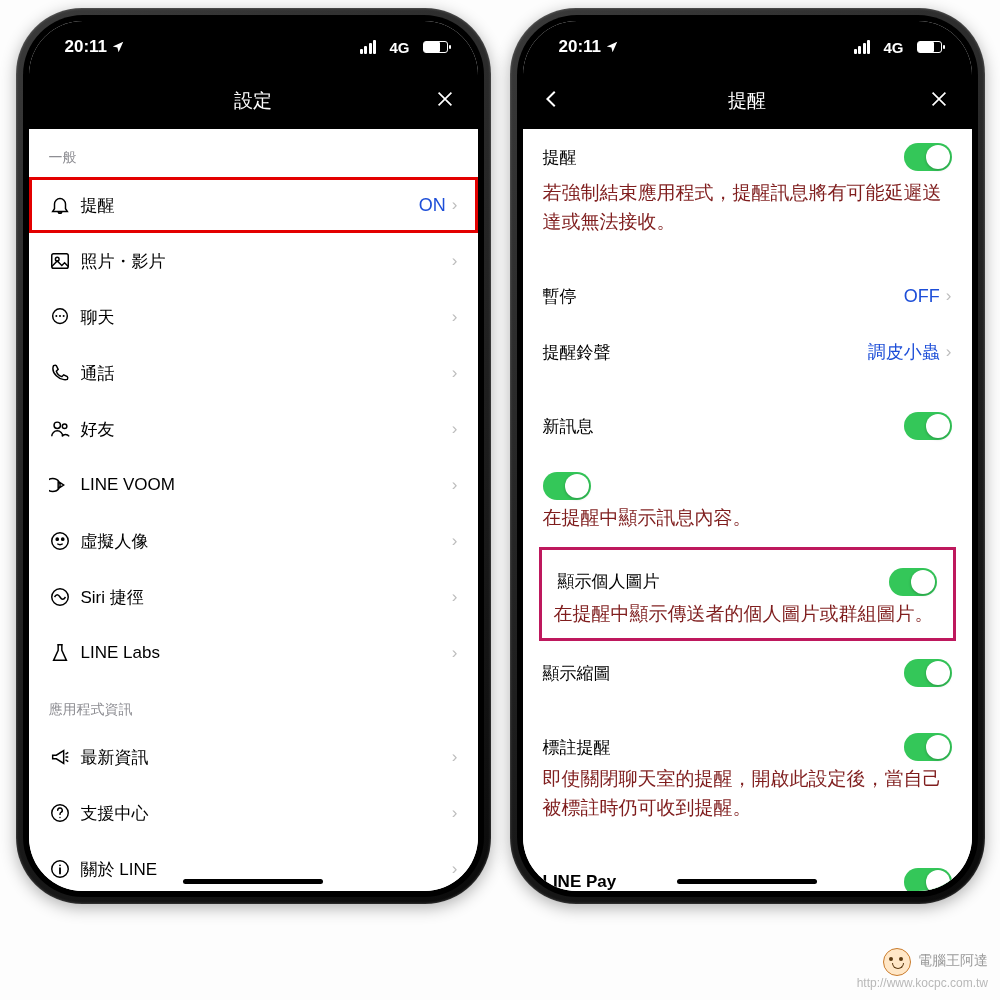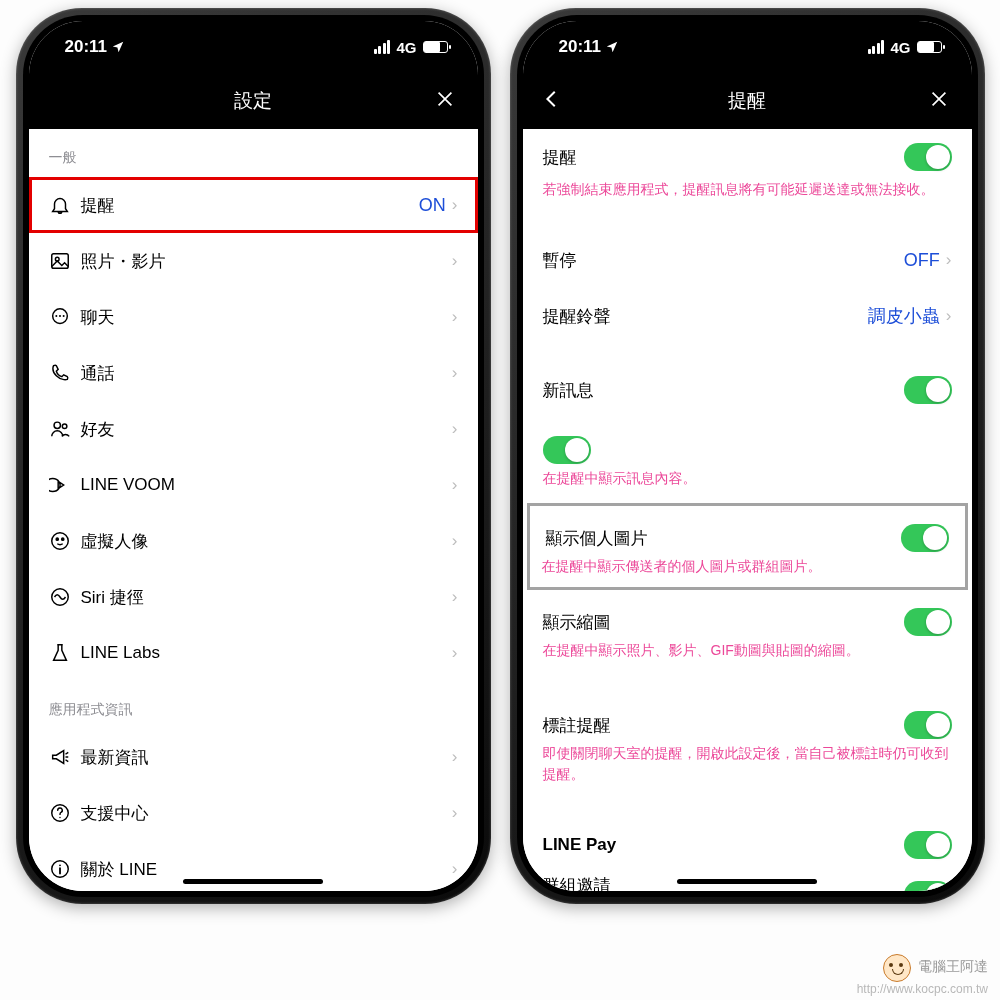--- a/index.html
+++ b/index.html
@@ -57,21 +57,21 @@
     background: #000;
     color: #fff;
     display: flex;
     justify-content: space-between;
     align-items: center;
     padding: 0 30px 0 36px;
     font-size: 17px;
     font-weight: 600;
   }
   .status-left { display:flex; align-items:center; gap:4px; }
-  .status-right { display:flex; align-items:center; gap:4px; font-size:15px; }
+  .status-right { display:flex; align-items:center; gap:11px; font-size:15px; }
   .bars { display:inline-flex; align-items:flex-end; gap:1.5px; margin-right:2px;}
   .bars i { width:3px; background:#fff; border-radius:1px; display:inline-block;}
   .bars i:nth-child(1){height:5px} .bars i:nth-child(2){height:8px}
   .bars i:nth-child(3){height:11px} .bars i:nth-child(4){height:14px}
   .battery {
     width:25px; height:12px; border:1.5px solid #fff; border-radius:3px;
     position:relative; margin-left:2px;
   }
   .battery::after{content:"";position:absolute;right:-4px;top:3px;width:2px;height:4px;background:#fff;border-radius:1px;}
   .battery i{display:block;height:100%;width:70%;background:#fff;border-radius:1px;}
@@ -118,52 +118,52 @@
   }
   .row .icon-slot svg{ width:22px; height:22px; stroke:#000; fill:none; stroke-width:1.6;}
   .row .label { flex:1; }
   .row .value { color:#1d4ed8; font-size:18px; margin-right:6px;}
   .row .chev { color:#bdbdbd; }
   .row.highlighted {
     outline: 3px solid #e30000;
     outline-offset: -3px;
   }
   .desc {
-    font-size: 14px;
-    color:#ec4899;
+    font-size: 19px;
+    color:#7f1d1d;
     padding: 0 20px 14px;
     line-height:1.5;
     margin-top:-6px;
   }
   .toggle {
     width:48px; height:28px; border-radius:14px; position:relative; flex-shrink:0;
   }
   .toggle.on { background:#34c759;}
   .toggle .knob{
     position:absolute; top:2px; width:24px; height:24px; background:#fff; border-radius:50%;
     box-shadow:0 1px 3px rgba(0,0,0,.25);
   }
   .toggle.on .knob{ right:2px;}
   .spacer { height:18px; }
   .group-box {
-    border:3px solid #a3a3a3;
-    margin:0 4px;
+    border:3px solid #be185d;
+    margin:0 16px;
     padding-bottom:4px;
   }
   .group-box .row{ padding-left:16px; padding-right:16px;}
   .group-box .desc{ padding-left:12px; padding-right:16px;}
   .cut-row {
     display:flex; align-items:center; padding:0 20px; height:24px; font-size:17px; font-weight:500;
   }
   .home-indicator{
     position:absolute; bottom:7px; left:50%; transform:translateX(-50%);
     width:140px; height:5px; border-radius:3px; background:#000;
   }
   .watermark{
-    position:absolute; bottom:4px; right:12px; font-size:12px; color:#b8b8b8;
+    position:absolute; bottom:10px; right:12px; font-size:12px; color:#b8b8b8;
     font-family: Arial,sans-serif; text-align:right; line-height:1.2;
   }
   .watermark .t1{ font-size:14px; color:#999;}
   .face{
     width:28px;height:28px;border:1.5px solid #c97b2c;border-radius:50%;
     display:inline-block;vertical-align:middle;margin-right:4px;position:relative;background:#ffe7c7;
   }
   .face::before{content:"";position:absolute;top:8px;left:5px;width:4px;height:4px;background:#5b3910;border-radius:50%;box-shadow:10px 0 0 #5b3910;}
   .face::after{content:"";position:absolute;bottom:6px;left:8px;width:10px;height:5px;border:1.5px solid #5b3910;border-top:none;border-radius:0 0 8px 8px;}
 </style>
@@ -438,21 +438,20 @@
         </div>
         <div class="desc" style="padding-bottom:6px">在提醒中顯示傳送者的個人圖片或群組圖片。</div>
       </div>
 
       <div class="row" style="font-weight:500;padding-bottom:4px">
         <span class="label">顯示縮圖</span>
         <span class="toggle on">
               <span class="knob"></span>
             </span>
       </div>
-      <div class="desc">在提醒中顯示照片、影片、GIF動圖與貼圖的縮圖。</div>
 
       <div class="spacer"></div>
 
       <div class="row" style="font-weight:500;padding-bottom:4px">
         <span class="label">標註提醒</span>
         <span class="toggle on">
               <span class="knob"></span>
             </span>
       </div>
       <div class="desc">即使關閉聊天室的提醒，開啟此設定後，當自己被標註時仍可收到提醒。</div>

